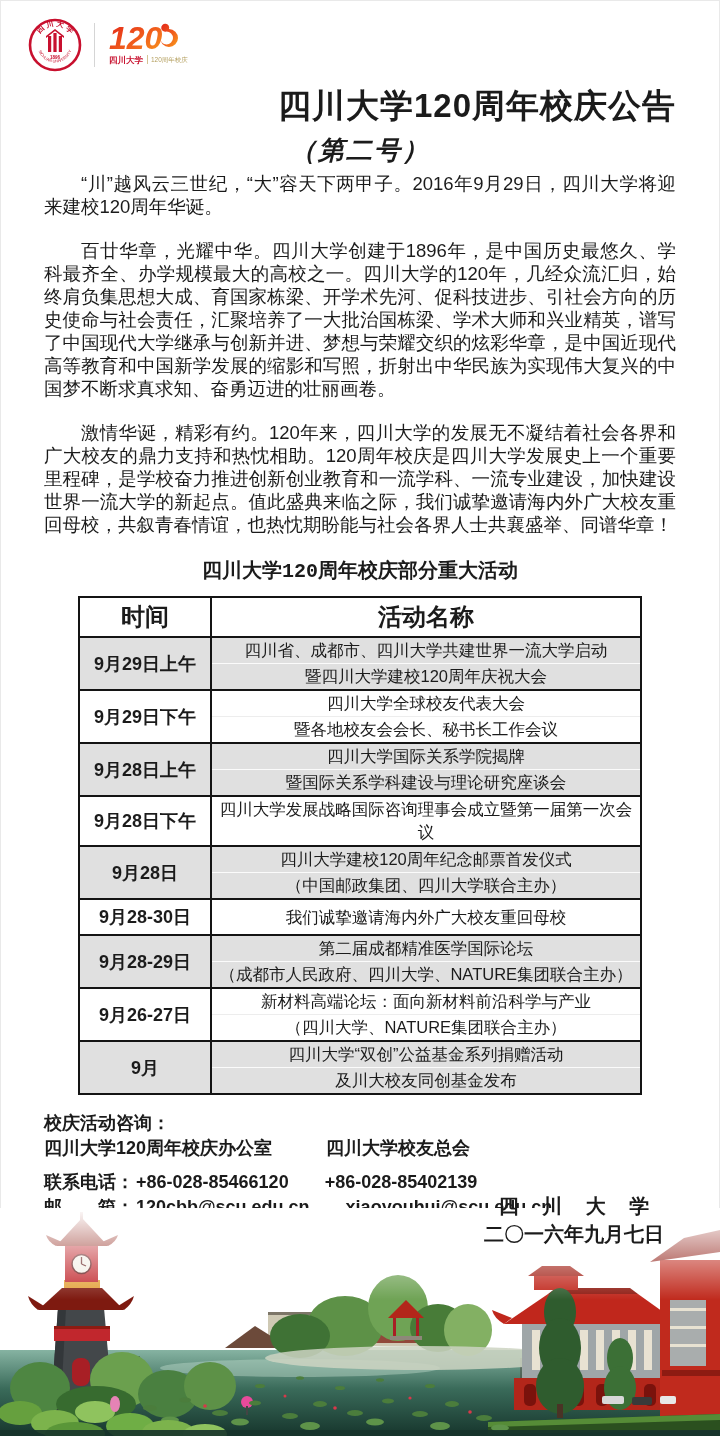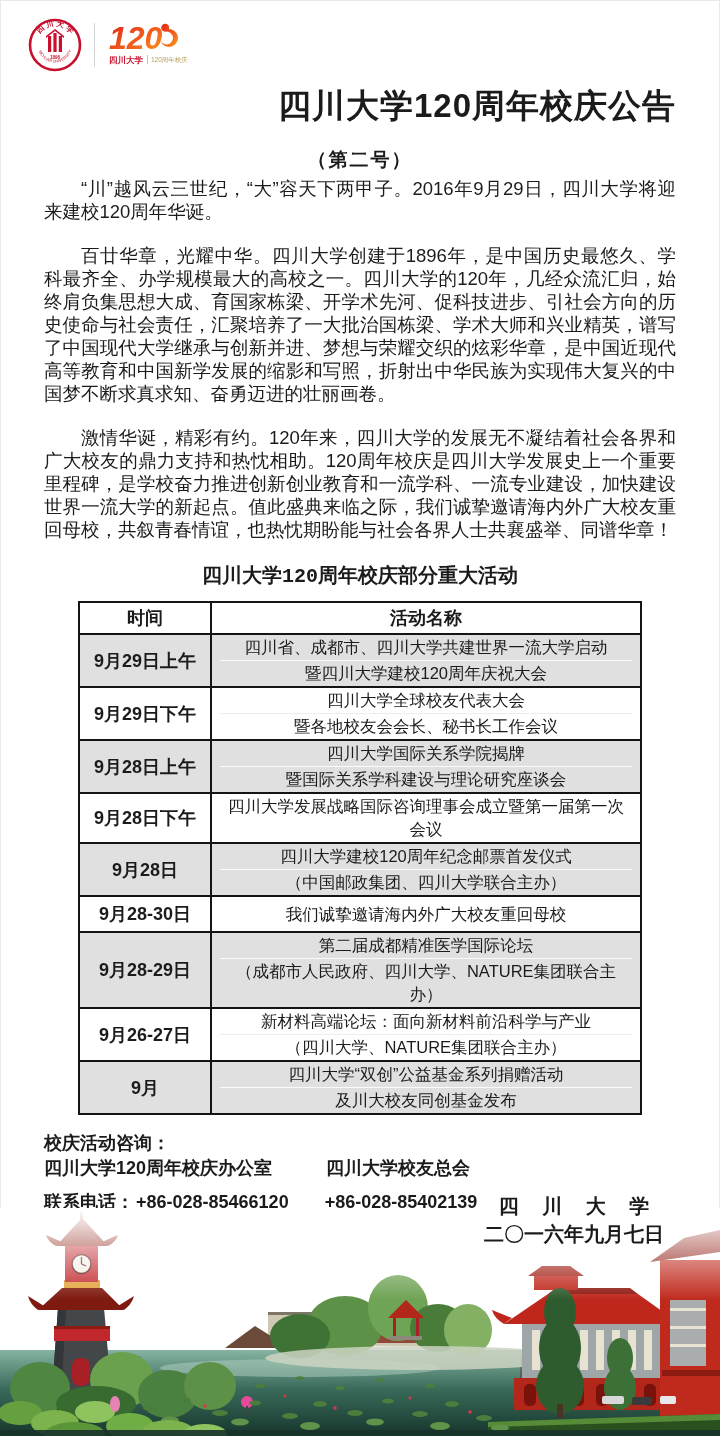--- a/index.html
+++ b/index.html
@@ -8,32 +8,32 @@
     overflow:hidden;color:#1b1b1b;
     font-family:"Liberation Sans","DejaVu Sans",sans-serif;
     box-shadow:inset 0 0 0 1px #e9e9e9;
   }
   .content{padding:0 44px;}
   
   .logo-row{display:flex;align-items:center;gap:12px;padding:16px 0 0 0;height:58px;margin-left:-16px;}
   .logo-divider{width:1px;height:44px;background:#d5d5d5;}
   
   .title{font-size:33px;font-weight:bold;text-align:right;margin:10px 0 0;letter-spacing:1px;}
-  .subtitle{font-size:19px;font-weight:bold;text-align:center;margin:18px 0 0;letter-spacing:2px;}
+  .subtitle{font-size:26px;font-weight:bold;text-align:center;margin:4px 0 0;letter-spacing:2px;font-style:italic;}
   
   .body-text{margin-top:4px;font-size:18.5px;line-height:23px;text-align:justify;}
   .body-text p{margin:0 0 21px;text-indent:2em;}
   
   .table-title{font-size:20px;font-weight:bold;text-align:center;margin:4px 0 12px;font-family:Liberation Mono, monospace;}
   table.events{border-collapse:collapse;margin:0 auto;width:564px;border:2px solid #141414;table-layout:fixed;}
   table.events th,table.events td{border:2px solid #141414;}
-  table.events th{font-size:18px;font-weight:bold;padding:3px 2px;background:#ffffff;margin-top:28px;}
+  table.events th{font-size:24px;font-weight:bold;padding:3px 2px;background:#ffffff;margin-top:28px;}
   th.col-time{width:126px;}
   td.time-cell{text-align:center;font-size:18px;font-weight:bold;padding:5px 2px;}
-  td.activity-cell{text-align:center;font-size:16.5px;padding:0 8px;}
+  td.activity-cell{text-align:center;font-size:16.5px;padding:0 0;}
   .activity-line{line-height:23px;padding:1px 0;}
   tbody tr:nth-child(odd){background:#e0e0e0;}
   tbody tr:nth-child(odd) .activity-line + .activity-line{border-top:1px solid rgba(255,255,255,0.85);}
   tbody tr:nth-child(even) .activity-line + .activity-line{border-top:1px solid rgba(0,0,0,0.07);}
   
   .contact{margin-top:16px;font-size:18px;line-height:25px;font-weight:bold;}
   .contact-lines{margin-top:9px;}
   .contact-line{display:flex;}
   .contact-line .label{white-space:pre;}
   .contact-line .value{margin-left:2px;font-weight:bold;}

